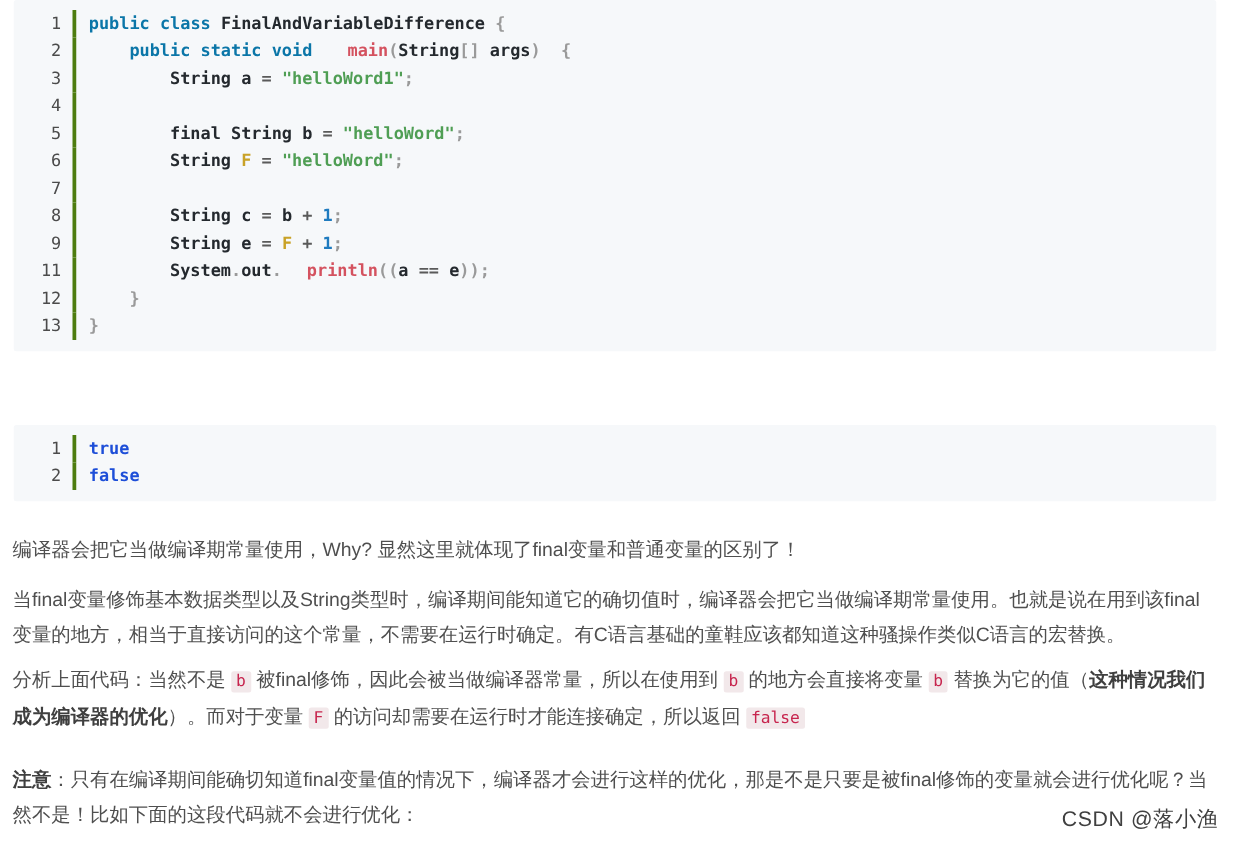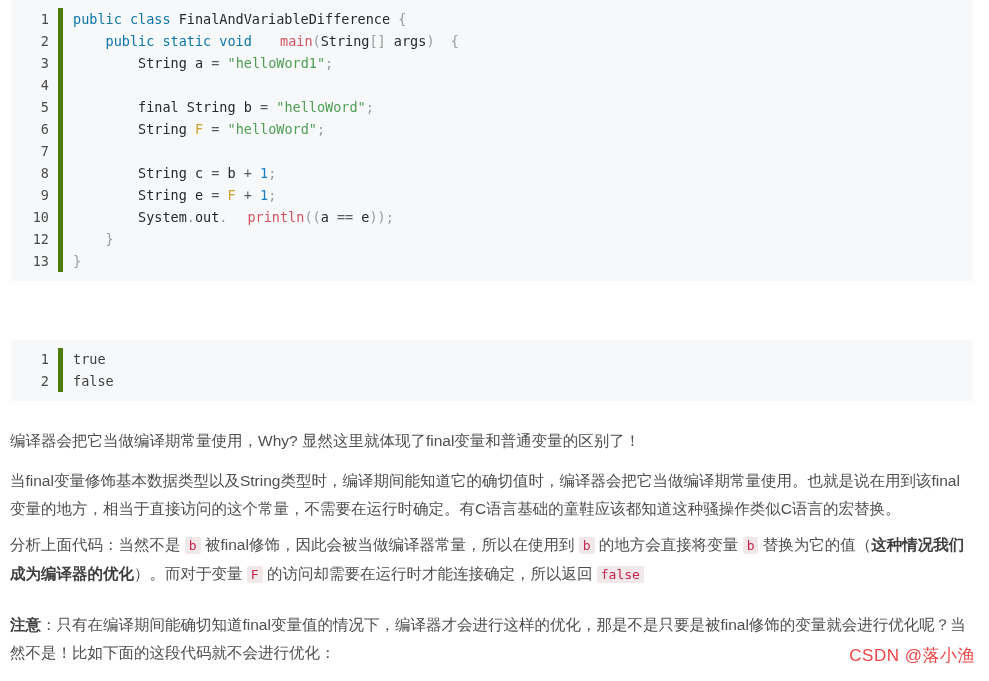--- a/index.html
+++ b/index.html
@@ -45,40 +45,41 @@
     text-align: right;
     padding-right: 9px;
     box-sizing: border-box;
     color: #4b4b4b;
     font-family: "DejaVu Sans Mono", "Liberation Mono", monospace;
     font-size: 13.5px;
     line-height: 22px;
     user-select: none;
   }
   .code-line {
-    border-left: 5px solid #4d7c0f;
+    border-left: 3px solid #4d7c0f;
     padding-left: 10px;
     font-family: "DejaVu Sans Mono", "Liberation Mono", monospace;
     font-size: 13.5px;
     line-height: 22px;
     color: #24292e;
     flex: 1;
     min-height: 22px;
+    font-weight: bold;
   }
 
   
   .t-kw   { color: #0b76a8; }
   .t-fn   { color: #d4525f; padding-left: 20px; }
   .t-str  { color: #4f9e54; }
   .t-num  { color: #1f7bbf; }
   .t-var  { color: #c9a227; }
   .t-op   { color: #5a5a5a; }
   .t-punc { color: #9a9a9a; }
   .t-plain{ color: #24292e; }
-  .t-out  { color: #404040; }
+  .t-out  { color: #1d4ed8; }
 
   
   p.para {
     margin: 0;
     padding: 0 16px 0 10px;
     font-size: 15.5px;
     line-height: 28px;
     color: #4f4f4f;
     font-family: "Liberation Sans", "DejaVu Sans", sans-serif;
   }
@@ -99,21 +100,21 @@
   .sp-26 { height: 26px; }
   .sp-12 { height: 12px; }
   .sp-8  { height: 8px; }
 
   
   .watermark {
     position: absolute;
     right: 14px;
     bottom: 14px;
     font-size: 17px;
-    color: #ef4444;
+    color: #404040;
     font-family: "Liberation Sans", "DejaVu Sans", sans-serif;
     letter-spacing: 0.5px;
     white-space: nowrap;
     pointer-events: none;
   }
 </style>
 </head>
 <body>
 
 <div class="page">
@@ -160,21 +161,21 @@
       <div class="code-line">        <span class="t-plain">String</span> <span class="t-plain">c</span> <span class="t-op">=</span> <span class="t-plain">b</span> <span class="t-op">+</span> <span class="t-num">1</span><span class="t-punc">;</span></div>
     </div>
 
     <div class="code-row">
       <div class="ln">9</div>
       <div class="code-line">        <span class="t-plain">String</span> <span class="t-plain">e</span> <span class="t-op">=</span> <span class="t-var">F</span> <span class="t-op">+</span> <span class="t-num">1</span><span class="t-punc">;</span></div>
     </div>
 
 
     <div class="code-row">
-      <div class="ln">10</div>
+      <div class="ln">11</div>
       <div class="code-line">        <span class="t-plain">System</span><span class="t-punc">.</span><span class="t-plain">out</span><span class="t-punc">.</span><span class="t-fn">println</span><span class="t-punc">((</span><span class="t-plain">a</span> <span class="t-op">==</span> <span class="t-plain">e</span><span class="t-punc">));</span></div>
     </div>
 
     <div class="code-row">
       <div class="ln">12</div>
       <div class="code-line">    <span class="t-punc">}</span></div>
     </div>
 
     <div class="code-row">
       <div class="ln">13</div>

